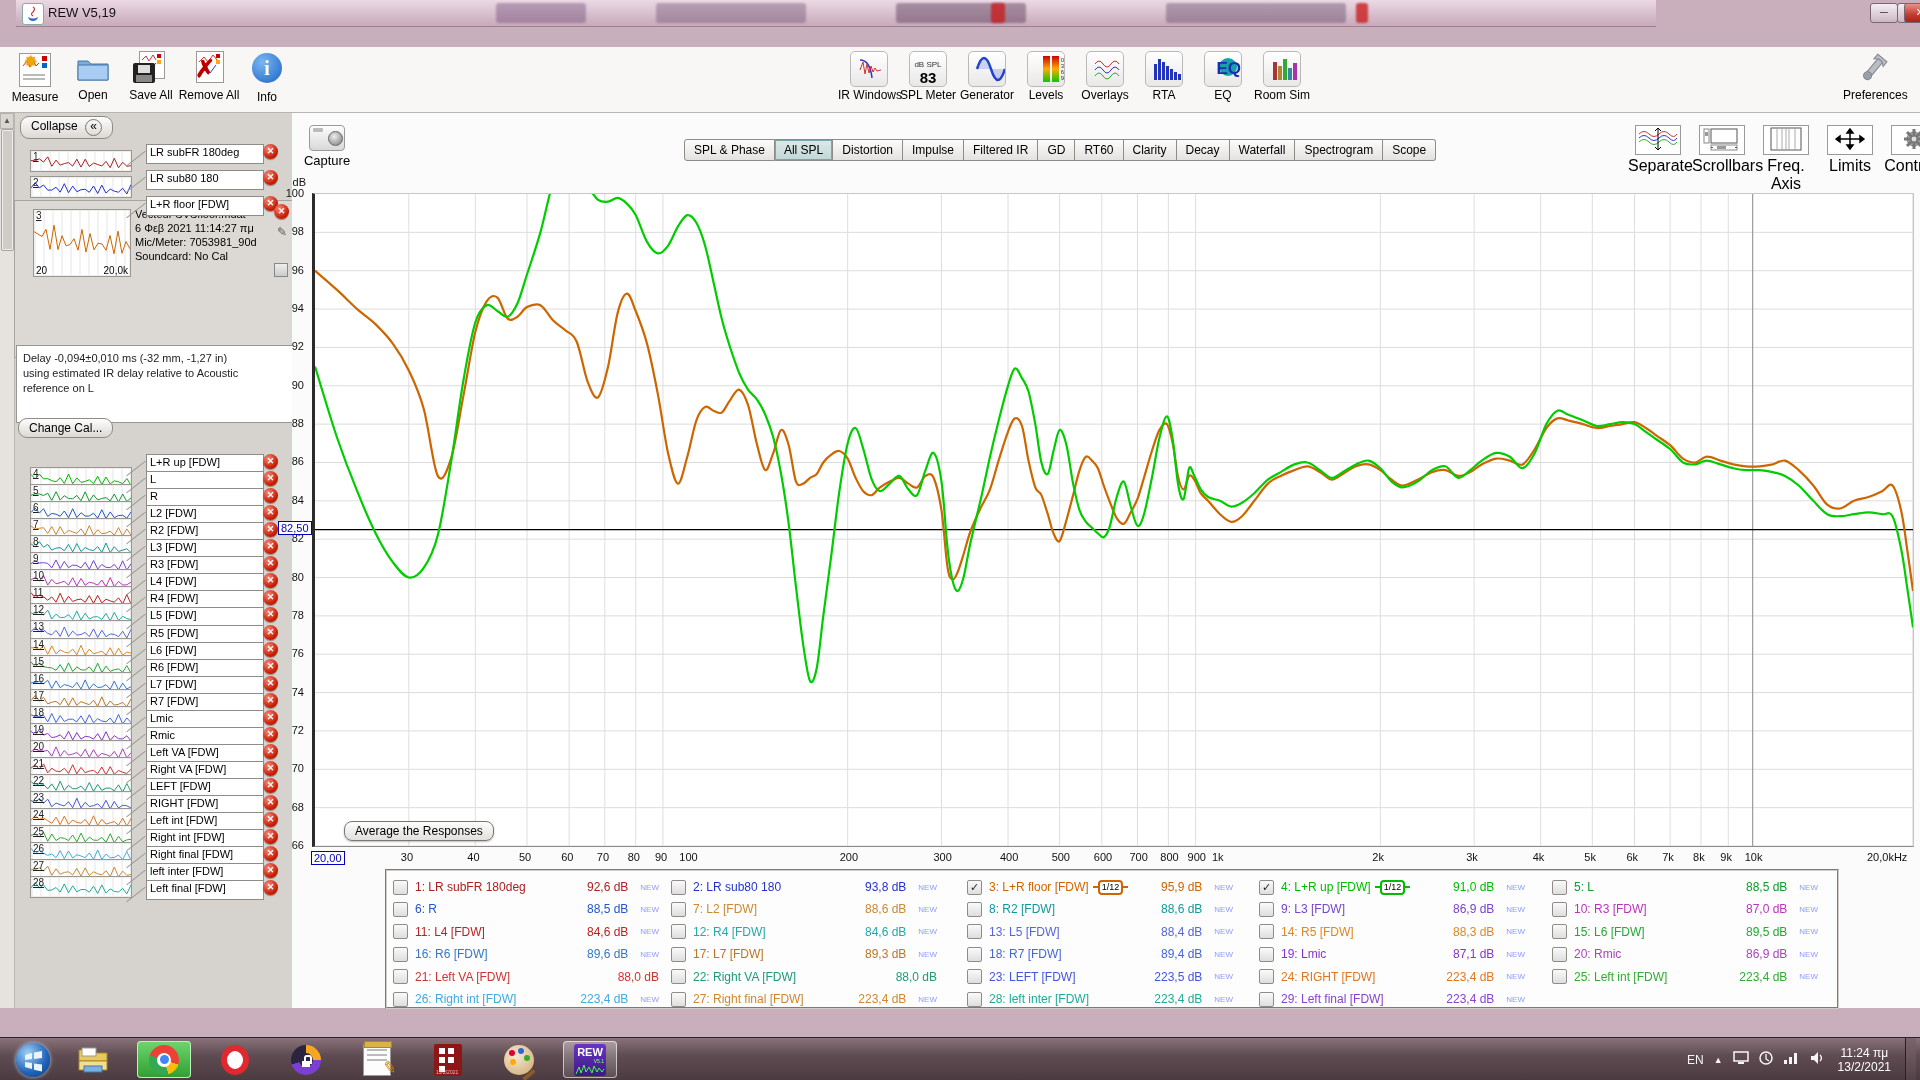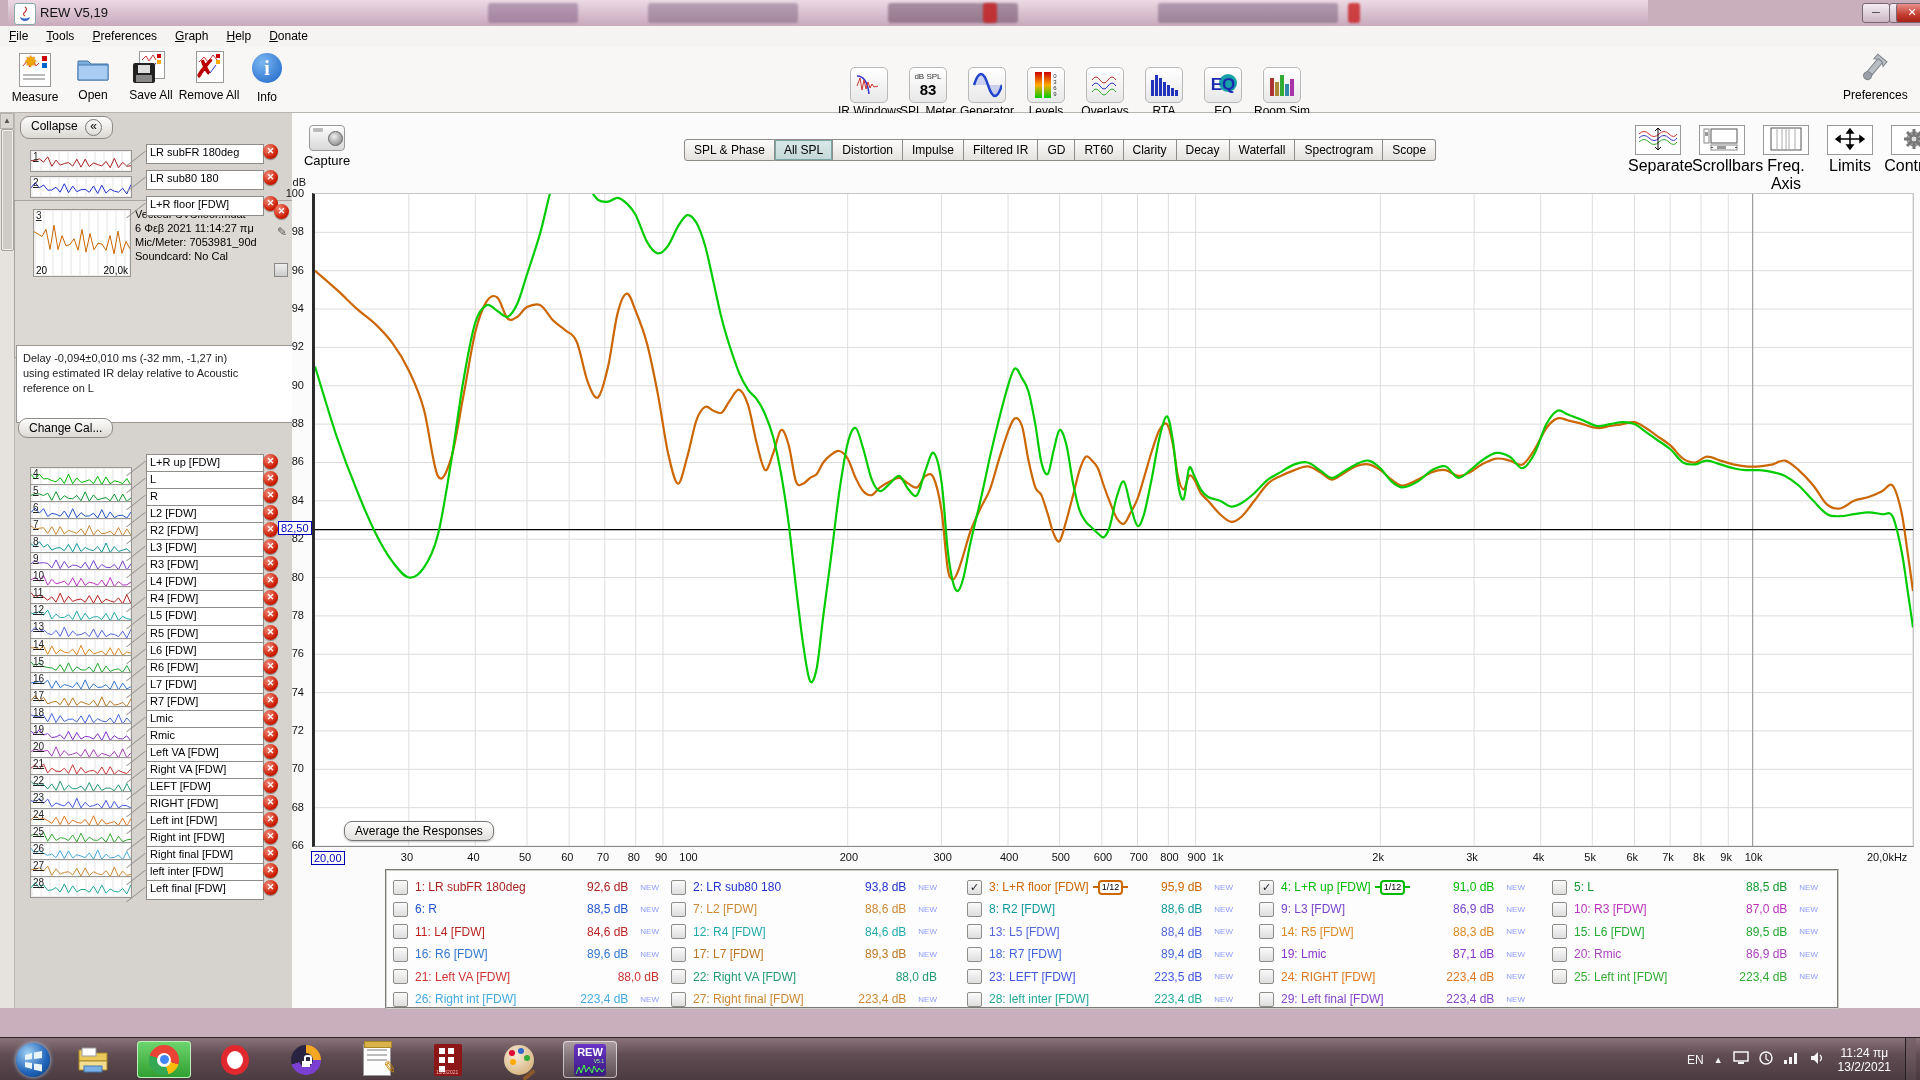--- a/index.html
+++ b/index.html
@@ -1,37 +1,37 @@
 <!DOCTYPE html>
 <html><head>
 <meta charset="utf-8">
 <style>
   html,body{margin:0;padding:0;}
   #screen{position:relative;width:1920px;height:1080px;overflow:hidden;
     font-family:"Liberation Sans",sans-serif;background:#c9aebc;font-size:12px;color:#000;}
   .abs{position:absolute;}
   
-  #titlebar{left:8px;top:0;width:1640px;height:26px;
+  #titlebar{left:16px;top:0;width:1640px;height:26px;
     background:linear-gradient(#ecd9e4,#d6bccb 60%,#c8aabb);border-bottom:1px solid #9c8190;}
   .ghost{position:absolute;top:3px;height:20px;border-radius:3px;filter:blur(1px);}
   #java-icon{left:6px;top:3px;width:20px;height:20px;background:#fff;border:1px solid #8aa;border-radius:3px;}
   #win-title{left:32px;top:5px;font-size:13px;color:#111;}
   .wbtn{top:3px;height:18px;border:1px solid #7a6572;border-radius:3px;
     background:linear-gradient(#f5eef3,#cbb6c2);text-align:center;line-height:16px;font-size:11px;color:#333;}
   #btn-close{background:linear-gradient(#e89089,#c23b2e 60%,#a72416);color:#fff;}
   
   #menubar{left:0;top:26px;width:1920px;height:21px;background:#f6f4f2;border-bottom:1px solid #d9d6d2;}
   .menu-item{display:inline-block;padding:3px 9px 2px 9px;font-size:12px;cursor:default;}
   .menu-item::first-letter{text-decoration:underline;}
   #toolbar{left:0;top:47px;width:1920px;height:65px;background:#f8f7f5;border-bottom:1px solid #b8b5b0;}
   .tool{position:absolute;width:62px;text-align:center;}
   .tool .ticon{margin:0 auto;width:40px;height:36px;position:relative;}
   .tool .tlabel{font-size:12px;margin-top:1px;white-space:nowrap;}
-  .tbox{width:36px;height:34px;margin:16px auto;border:1px solid #b9b9b9;border-radius:5px;
-    background:linear-gradient(#ffffff,#e8e8e8);display:flex;align-items:center;justify-content:center;}
+  .tbox{width:36px;height:34px;margin:0 auto;border:1px solid #b9b9b9;border-radius:5px;
+    background:linear-gradient(#ffffff,#e8e8e8);display:flex;align-items:center;justify-content:flex-end;}
   
   #sidebar{left:0;top:113px;width:292px;height:895px;background:#d6d3ce;border-right:1px solid #a8a5a0;overflow:hidden;}
   #graphpanel{left:292px;top:113px;width:1628px;height:895px;background:#fbfbfb;}
   
   #sscroll{left:0;top:0;width:14px;height:895px;background:#e6e3df;border-right:1px solid #bcb9b4;}
   #sscroll .arrow{width:12px;height:14px;text-align:center;font-size:8px;line-height:14px;color:#555;background:#d9d6d1;border:1px solid #b5b2ae;}
   #sscroll .thumb{position:absolute;left:1px;top:16px;width:11px;height:120px;background:#cfccc7;border:1px solid #a8a5a0;border-radius:2px;}
   .side-btn{position:absolute;border:1px solid #8f8c88;border-radius:9px;background:linear-gradient(#fdfdfd,#dcd9d4);
     font-size:12px;padding:2px 10px;white-space:nowrap;}
   .thumb{position:absolute;background:#fff;border:1px solid #9a9792;
@@ -109,21 +109,20 @@
           <path d="M10 3 q3 2 0 5 q-3 2 0 4" stroke="#c33" fill="none" stroke-width="1.2"></path>
           <path d="M5 13 q5 3 10 0 q-1 4 -5 4 q-4 0 -5 -4z" fill="#3366cc"></path>
         </svg>
     </div>
     <div id="win-title" class="abs">REW V5,19</div>
     <div class="wbtn abs" style="left:1854px;width:26px;">─</div>
     <div class="wbtn abs" style="left:1881px;width:26px;">❐</div>
     <div class="wbtn abs" id="btn-close" style="left:1887px;width:30px;left:1888px;">✕</div>
   </div>
 
-  <div id="menubar" class="abs"><div class="menu-item">File</div><div class="menu-item">Tools</div><div class="menu-item">Preferences</div><div class="menu-item">Graph</div><div class="menu-item">Help</div><div class="menu-item">Donate</div></div>
 
   <div id="toolbar" class="abs">
       <div class="tool" style="left: 4px; top: 4px;">
         <div class="ticon">
           <div style="width:30px;height:32px;background:#fff;border:1px solid #999;position:relative;margin:2px auto;"><svg width="30" height="32">
               <path d="M3 12 l4 -5 3 6 3 -7 3 6 3 -3" stroke="#c33" fill="none"></path>
               <rect x="22" y="2" width="5" height="5" fill="#c00"></rect>
               <rect x="22" y="9" width="5" height="5" fill="#06c"></rect>
               <rect x="3" y="20" width="22" height="2" fill="#bbb"></rect>
               <rect x="3" y="24" width="22" height="2" fill="#bbb"></rect>

